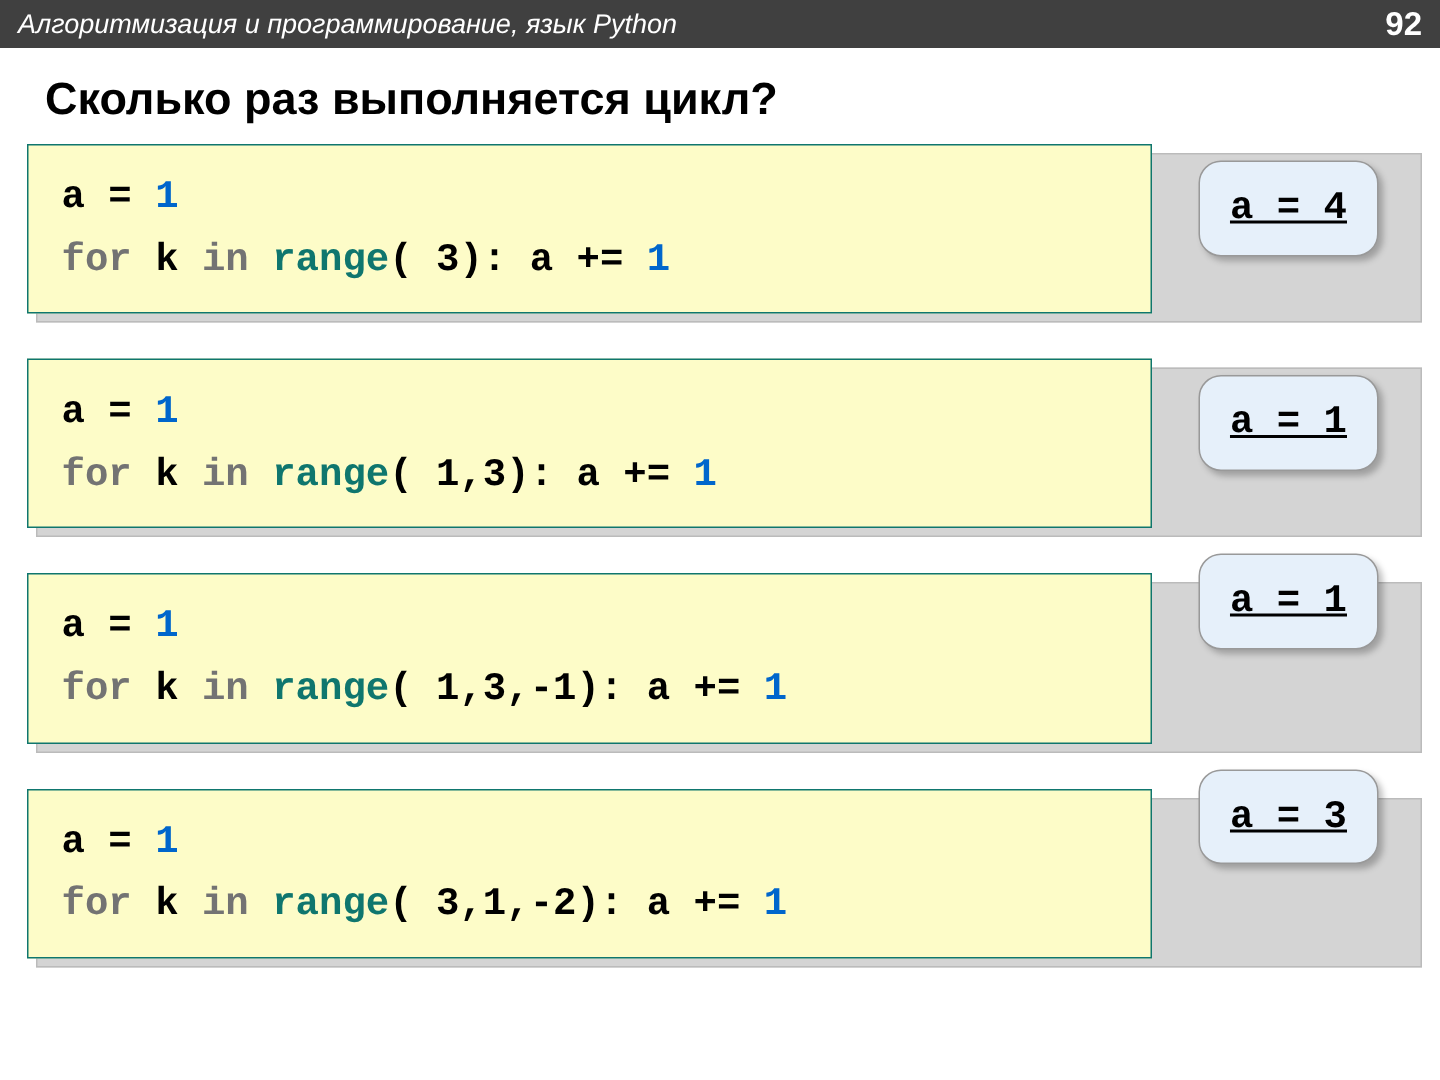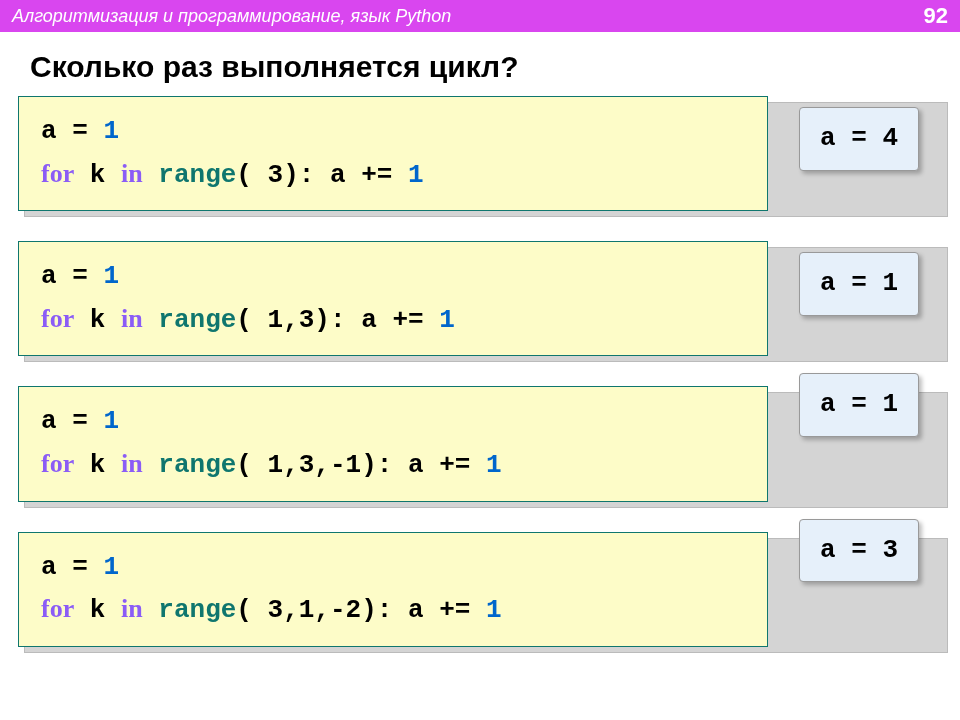--- a/index.html
+++ b/index.html
@@ -4,21 +4,21 @@
   <style>
     * { margin: 0; padding: 0; box-sizing: border-box; }
     body {
       width: 960px;
       height: 720px;
       background: white;
       font-family: Arial, sans-serif;
       position: relative;
     }
     .header {
-      background: #d946ef;
+      background: #404040;
       color: white;
       display: flex;
       justify-content: space-between;
       align-items: center;
       padding: 4px 12px;
       font-style: italic;
       font-size: 18px;
       height: 32px;
     }
     .header-title { font-family: Arial, sans-serif; }
@@ -57,33 +57,34 @@
       line-height: 1.6;
       z-index: 1;
       width: 750px;
     }
     .answer-badge {
       position: absolute;
       right: -152px;
       top: 10px;
       background: #e6f0fa;
       border: 1px solid #999;
-      border-radius: 4px;
+      border-radius: 15px;
       padding: 10px 20px;
       font-family: "Courier New", monospace;
       font-size: 26px;
       font-weight: bold;
       box-shadow: 3px 3px 4px rgba(0,0,0,0.25);
       z-index: 2;
       white-space: nowrap;
+      text-decoration: underline;
     }
     .code-box .var { color: #000; }
     .code-box .op { color: #000; }
     .code-box .num { color: #0066cc; }
-    .code-box .kw { color: #8b5cf6; font-family: Liberation Serif, serif; }
+    .code-box .kw { color: #737373; }
     .code-box .fn { color: #0f766e; }
     .code-box .pun { color: #000; }
     .code-line { white-space: pre; }
   </style>
 </head>
 <body>
 
 <div class="header">
   <span class="header-title">Алгоритмизация и программирование, язык Python</span>
   <span class="header-page">92</span>

